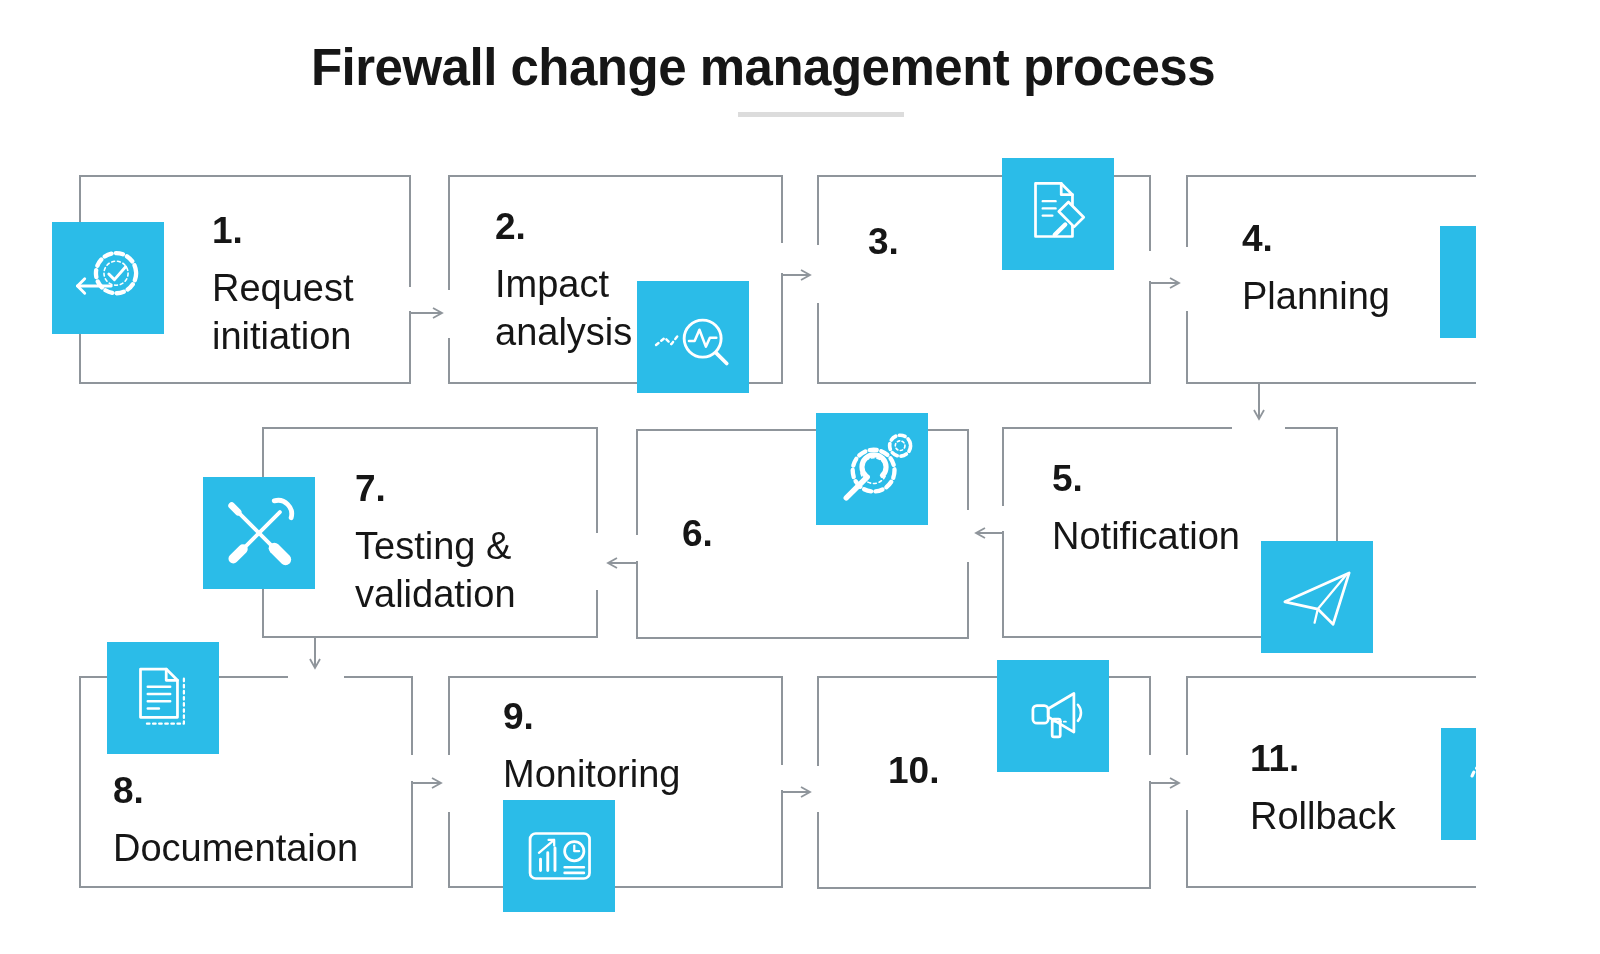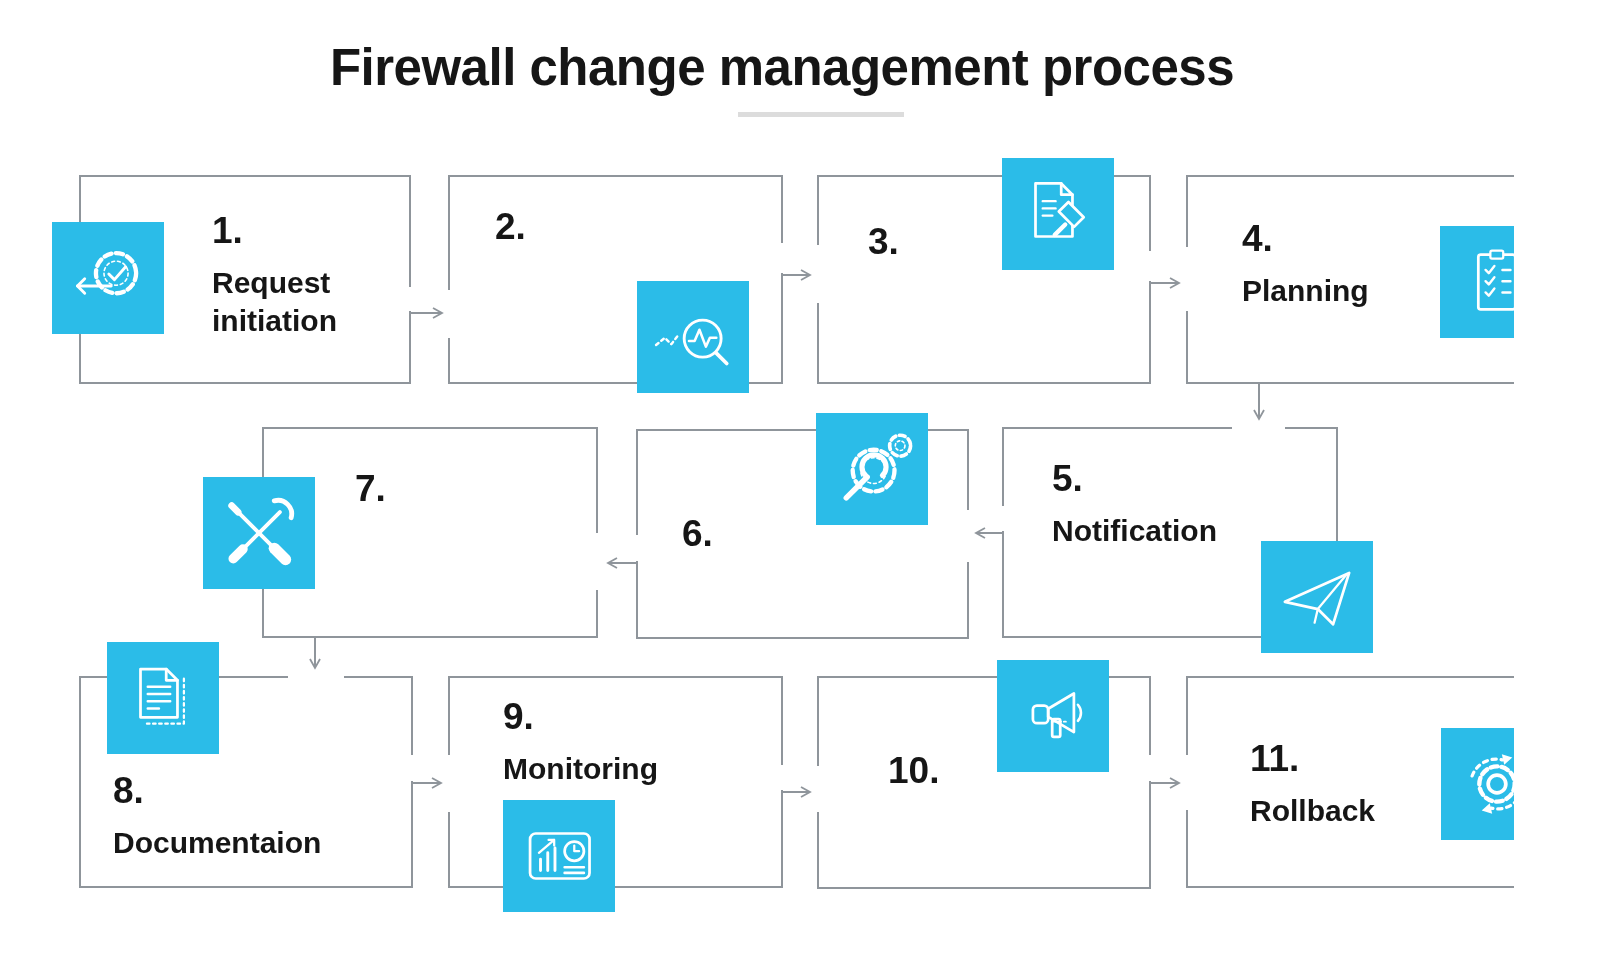--- a/index.html
+++ b/index.html
@@ -1,35 +1,35 @@
 <!DOCTYPE html>
 <html><head>
 <meta charset="utf-8">
 <style>
   html,body{margin:0;padding:0;background:#ffffff;}
   .stage{
     position:relative;width:1476px;height:954px;background:#ffffff;overflow:hidden;
-    font-family:"Liberation Sans",sans-serif;color:#161616;padding-left:38px;
+    font-family:"Liberation Sans",sans-serif;color:#161616;
   }
   .title{
     position:absolute;left:50px;right:0;top:38px;text-align:center;
     font-size:51px;font-weight:bold;letter-spacing:-0.5px;color:#161616;white-space:nowrap;
   }
   .title-underline{
     position:absolute;left:738px;top:112px;width:166px;height:5px;background:#dcdcdc;
   }
   .wires{position:absolute;left:0;top:0;z-index:1;}
   .tile{
     position:absolute;width:112px;height:112px;background:#2bbce8;z-index:2;
     display:flex;align-items:center;justify-content:center;
   }
   .tile svg{display:block;}
   .step-text{position:absolute;z-index:3;white-space:nowrap;}
   .num{font-size:37px;font-weight:bold;line-height:1.05;margin-bottom:13px;}
-  .lbl{font-size:30px;font-weight:bold;line-height:1.27;}
+  .lbl{font-size:38px;font-weight:normal;line-height:1.27;}
 </style>
 </head>
 <body>
 
 <div class="stage">
 
   <div class="title">Firewall change management process</div>
   <div class="title-underline" style="background: rgb(220, 220, 220);"></div>
 
   <svg class="wires" width="1600" height="954" viewBox="0 0 1600 954">
@@ -190,20 +190,24 @@
 
   <div class="step-text" style="left:212px;top:212px">
     <div class="num">1.</div>
     <div class="lbl">
       <div>Request</div>
         <div>initiation</div>
     </div>
   </div>
   <div class="step-text" style="left:495px;top:208px">
     <div class="num">2.</div>
+    <div class="lbl">
+      <div>Impact</div>
+        <div>analysis</div>
+    </div>
   </div>
   <div class="step-text" style="left:868px;top:223px">
     <div class="num">3.</div>
   </div>
   <div class="step-text" style="left:1242px;top:220px">
     <div class="num">4.</div>
     <div class="lbl">
       <div>Planning</div>
     </div>
   </div>
@@ -211,20 +215,24 @@
     <div class="num">5.</div>
     <div class="lbl">
       <div>Notification</div>
     </div>
   </div>
   <div class="step-text" style="left:682px;top:515px">
     <div class="num">6.</div>
   </div>
   <div class="step-text" style="left:355px;top:470px">
     <div class="num">7.</div>
+    <div class="lbl">
+      <div>Testing &amp;</div>
+        <div>validation</div>
+    </div>
   </div>
   <div class="step-text" style="left:113px;top:772px">
     <div class="num">8.</div>
     <div class="lbl">
       <div>Documentaion</div>
     </div>
   </div>
   <div class="step-text" style="left:503px;top:698px">
     <div class="num">9.</div>
     <div class="lbl">

